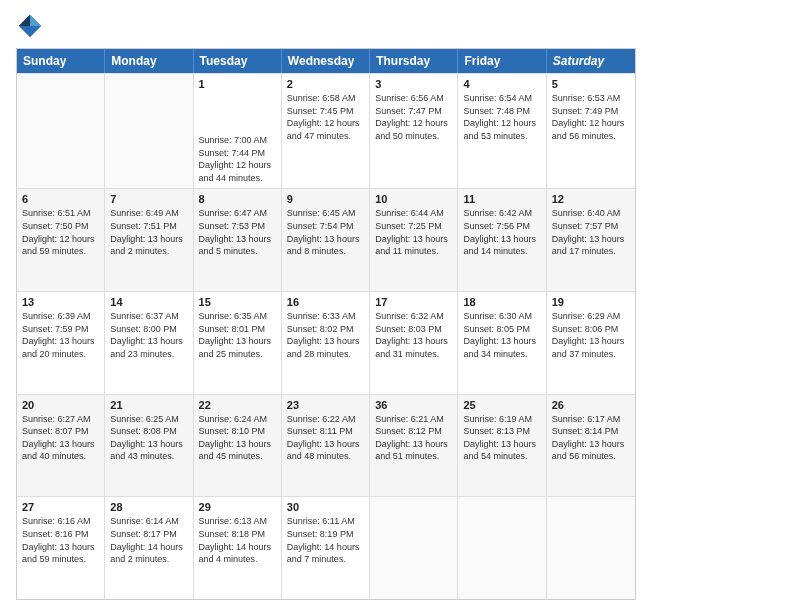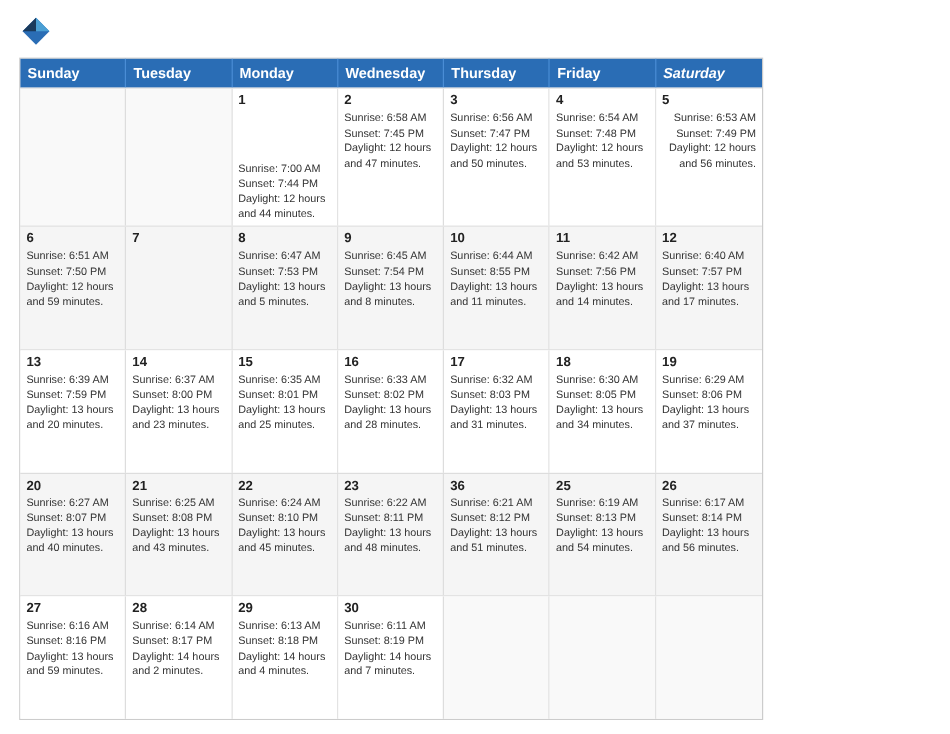--- a/index.html
+++ b/index.html
@@ -121,22 +121,22 @@
     </div>
     <div class="title-block">
       <div class="month-title"></div>
       <div class="subtitle"></div>
     </div>
   </div>
 
   <div class="calendar">
     <div class="cal-header">
     <div class="cal-header-cell">Sunday</div>
+        <div class="cal-header-cell">Monday</div>
         <div class="cal-header-cell">Tuesday</div>
-        <div class="cal-header-cell">Monday</div>
         <div class="cal-header-cell">Wednesday</div>
         <div class="cal-header-cell">Thursday</div>
         <div class="cal-header-cell">Friday</div>
         <div class="cal-header-cell">Saturday</div>
       </div>
     <div class="cal-body">
     <div class="cal-row">
           <div class="cal-cell empty"></div>
           <div class="cal-cell empty"></div>
           <div class="cal-cell">
@@ -158,51 +158,54 @@
 Daylight: 12 hours and 50 minutes.</div>
           </div>
           <div class="cal-cell">
             <div class="day-number">4</div>
             <div class="cell-info" style="white-space: pre-line;">Sunrise: 6:54 AM
 Sunset: 7:48 PM
 Daylight: 12 hours and 53 minutes.</div>
           </div>
           <div class="cal-cell">
             <div class="day-number">5</div>
-            <div class="cell-info" style="white-space: pre-line; text-align: right;">Sunrise: 6:53 AM
+            <div class="cell-info" style="white-space: pre-line;">Sunrise: 6:53 AM
 Sunset: 7:49 PM
 Daylight: 12 hours and 56 minutes.</div>
           </div>
         </div>
         <div class="cal-row">
           <div class="cal-cell alt">
             <div class="day-number">6</div>
             <div class="cell-info" style="white-space: pre-line;">Sunrise: 6:51 AM
 Sunset: 7:50 PM
 Daylight: 12 hours and 59 minutes.</div>
           </div>
           <div class="cal-cell alt">
             <div class="day-number">7</div>
+            <div class="cell-info" style="white-space: pre-line;">Sunrise: 6:49 AM
+Sunset: 7:51 PM
+Daylight: 13 hours and 2 minutes.</div>
           </div>
           <div class="cal-cell alt">
             <div class="day-number">8</div>
             <div class="cell-info" style="white-space: pre-line;">Sunrise: 6:47 AM
 Sunset: 7:53 PM
 Daylight: 13 hours and 5 minutes.</div>
           </div>
           <div class="cal-cell alt">
             <div class="day-number">9</div>
             <div class="cell-info" style="white-space: pre-line;">Sunrise: 6:45 AM
 Sunset: 7:54 PM
 Daylight: 13 hours and 8 minutes.</div>
           </div>
           <div class="cal-cell alt">
             <div class="day-number">10</div>
             <div class="cell-info" style="white-space: pre-line;">Sunrise: 6:44 AM
-Sunset: 8:55 PM
+Sunset: 7:25 PM
 Daylight: 13 hours and 11 minutes.</div>
           </div>
           <div class="cal-cell alt">
             <div class="day-number">11</div>
             <div class="cell-info" style="white-space: pre-line;">Sunrise: 6:42 AM
 Sunset: 7:56 PM
 Daylight: 13 hours and 14 minutes.</div>
           </div>
           <div class="cal-cell alt">
             <div class="day-number">12</div>

